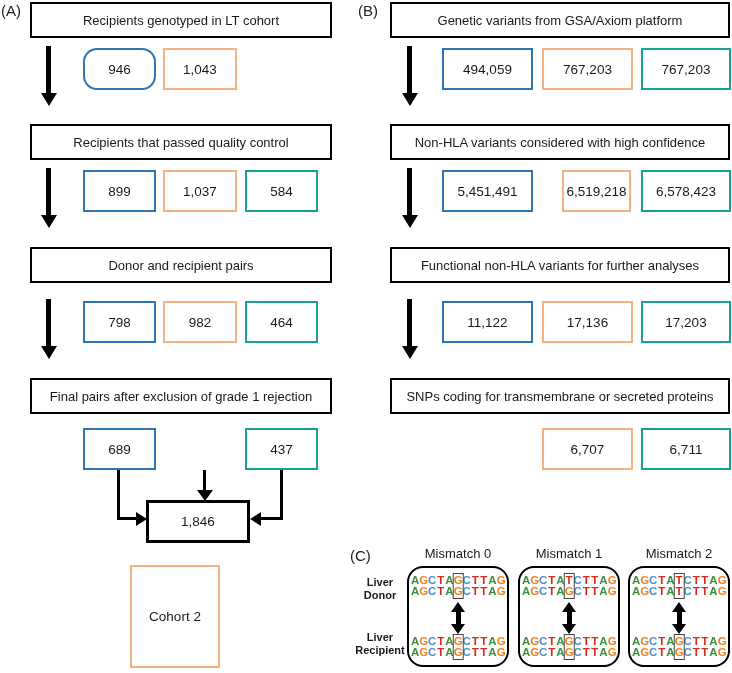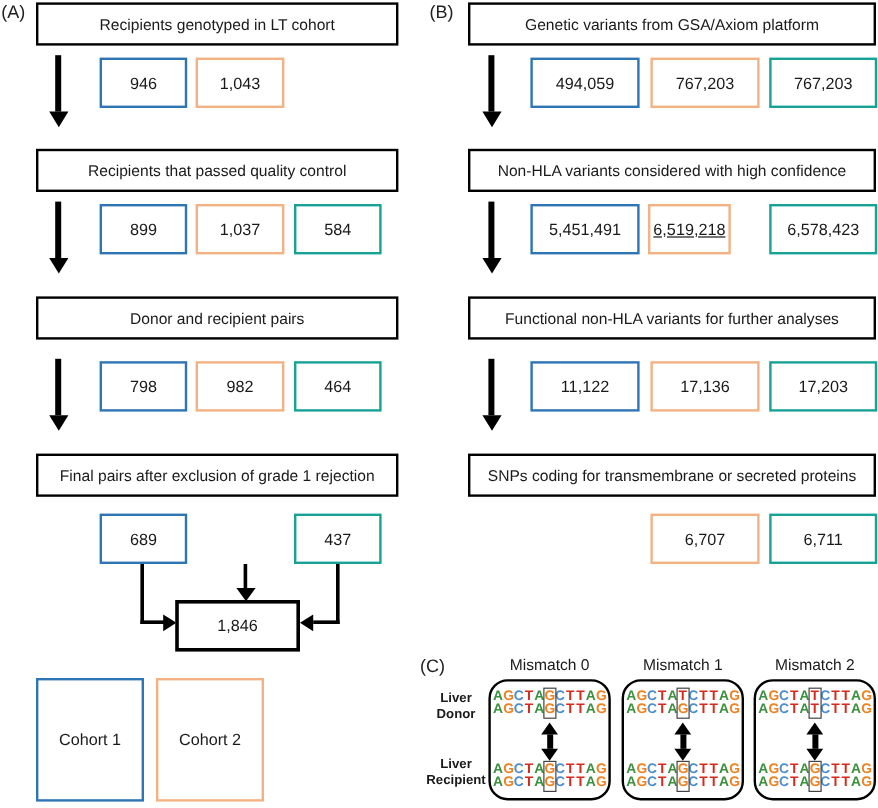--- a/index.html
+++ b/index.html
@@ -41,21 +41,21 @@
 
   <div class="panel-label" style="left:1px;top:2px">(A)</div>
 
   <div class="titlebox" style="left:30px;top:2px;width:302px">
       <span>Recipients genotyped in LT cohort</span>
     </div>
   <div class="down-arrow" style="left:40px;top:46px">
       <div class="shaft"></div>
       <div class="head"></div>
     </div>
-  <div class="valuebox" style="left: 83px; top: 48px; width: 73px; border-color: rgb(46, 117, 182);">
+  <div class="valuebox" style="left: 83px; top: 48px; width: 73px; border-color: rgb(46, 117, 182); border-radius: 14px;">
       <span>946</span>
     </div>
   <div class="valuebox" style="left: 163px; top: 48px; width: 74px; border-color: rgb(244, 177, 131);">
       <span>1,043</span>
     </div>
 
   <div class="titlebox" style="left:30px;top:124px;width:302px">
       <span>Recipients that passed quality control</span>
     </div>
   <div class="down-arrow" style="left:40px;top:168px">
@@ -107,23 +107,20 @@
   <div class="arr-down-sm" style="left:196.5px;top:490px"></div>
 
   <div class="line" style="left:280px;top:470px;width:3px;height:50px"></div>
   <div class="line" style="left:261px;top:517px;width:22px;height:3px"></div>
   <div class="arr-left" style="left:250px;top:511.5px"></div>
 
   <div class="mergebox" style="left:146px;top:500px;width:104px;height:43px">
       <span>1,846</span>
     </div>
 
-  <div class="legendbox" style="left: 30px; top: 565px; border-color: rgb(46, 117, 182);">
-      <span>Cohort 1</span>
-    </div>
   <div class="legendbox" style="left: 130px; top: 565px; border-color: rgb(244, 177, 131);">
       <span>Cohort 2</span>
     </div>
 
   <div class="panel-label" style="left:358px;top:2px">(B)</div>
 
   <div class="titlebox" style="left:390px;top:2px;width:340px">
       <span>Genetic variants from GSA/Axiom platform</span>
     </div>
   <div class="down-arrow" style="left:401px;top:46px">
@@ -143,21 +140,21 @@
   <div class="titlebox" style="left:390px;top:124px;width:340px">
       <span>Non-HLA variants considered with high confidence</span>
     </div>
   <div class="down-arrow" style="left:401px;top:168px">
       <div class="shaft"></div>
       <div class="head"></div>
     </div>
   <div class="valuebox" style="left: 442px; top: 170px; width: 91px; border-color: rgb(46, 117, 182);">
       <span>5,451,491</span>
     </div>
-  <div class="valuebox" style="left: 540px; top: 170px; width: 69px; border-color: rgb(244, 177, 131); text-decoration: underline;">
+  <div class="valuebox" style="left: 562px; top: 170px; width: 69px; border-color: rgb(244, 177, 131);">
       <span>6,519,218</span>
     </div>
   <div class="valuebox" style="left: 641px; top: 170px; width: 90px; border-color: rgb(24, 162, 149);">
       <span>6,578,423</span>
     </div>
 
   <div class="titlebox" style="left:390px;top:247px;width:340px">
       <span>Functional non-HLA variants for further analyses</span>
     </div>
   <div class="down-arrow" style="left:401px;top:299px">

